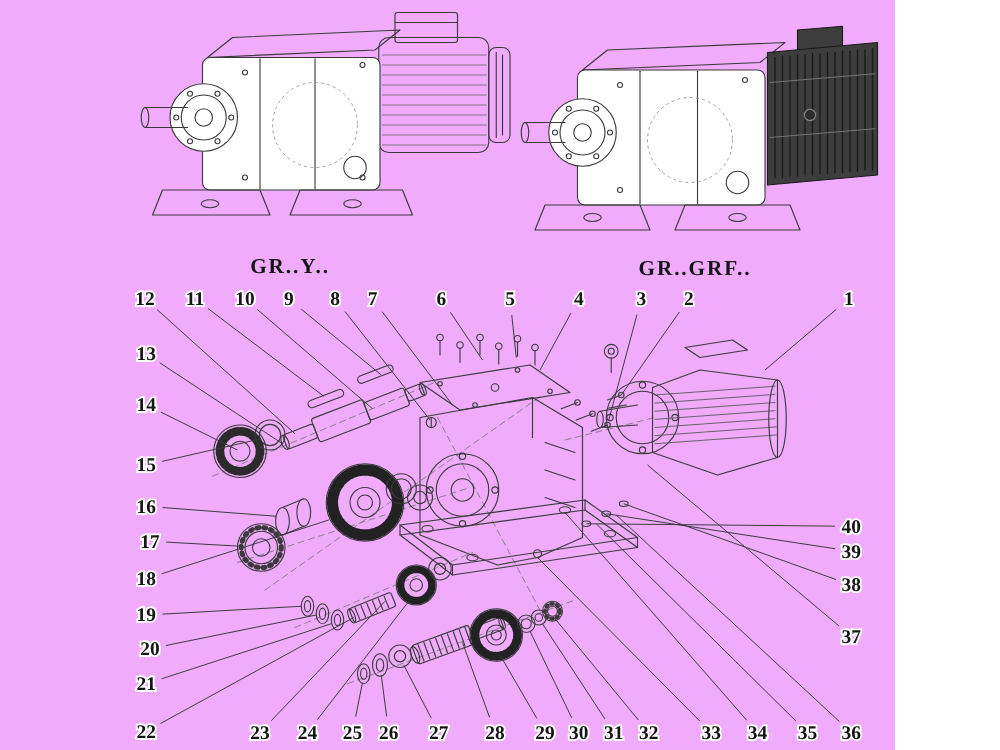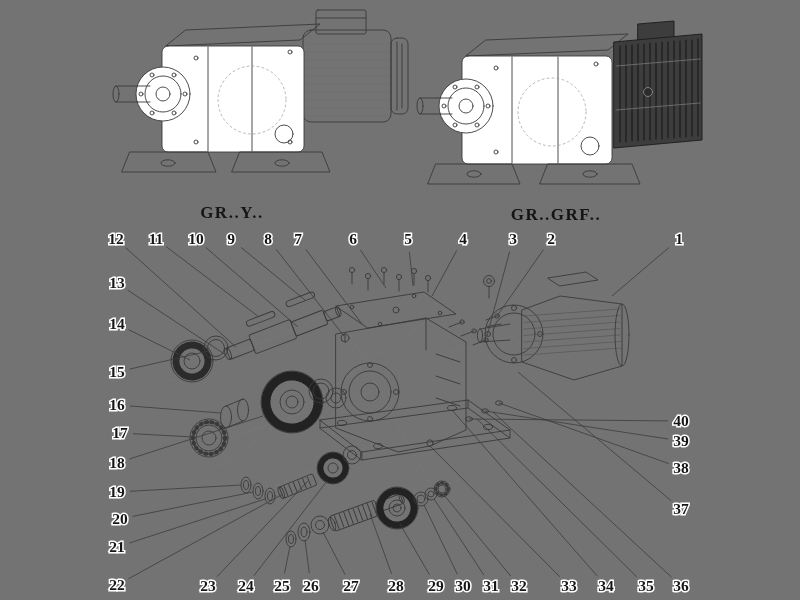--- a/index.html
+++ b/index.html
@@ -1,16 +1,16 @@
 <!DOCTYPE html>
 <html><head>
 <meta charset="utf-8">
 <style>
   html,body{margin:0;padding:0;background:#ffffff;}
-  .canvas{position:relative;width:800px;height:600px;background:#737373;overflow:hidden;
+  .canvas{position:relative;width:716px;height:600px;background:#f0abfc;overflow:hidden;
           font-family:"Liberation Serif", serif;}
   svg{display:block;}
   .art{stroke:#3a3a3a;fill:none;stroke-width:0.9;stroke-linecap:round;stroke-linejoin:round;}
   .variant-label{font:bold 17px "Liberation Serif", serif;fill:#151515;text-anchor:middle;letter-spacing:1.5px;}
   .callout-num{font:bold 15.5px "Liberation Serif", serif;fill:#151515;text-anchor:middle;
                paint-order:stroke;stroke:#ffffff;stroke-width:3px;}
   .leader{stroke:#3c3c3c;stroke-width:0.8;fill:none;}
 </style>
 </head>
 <body>

